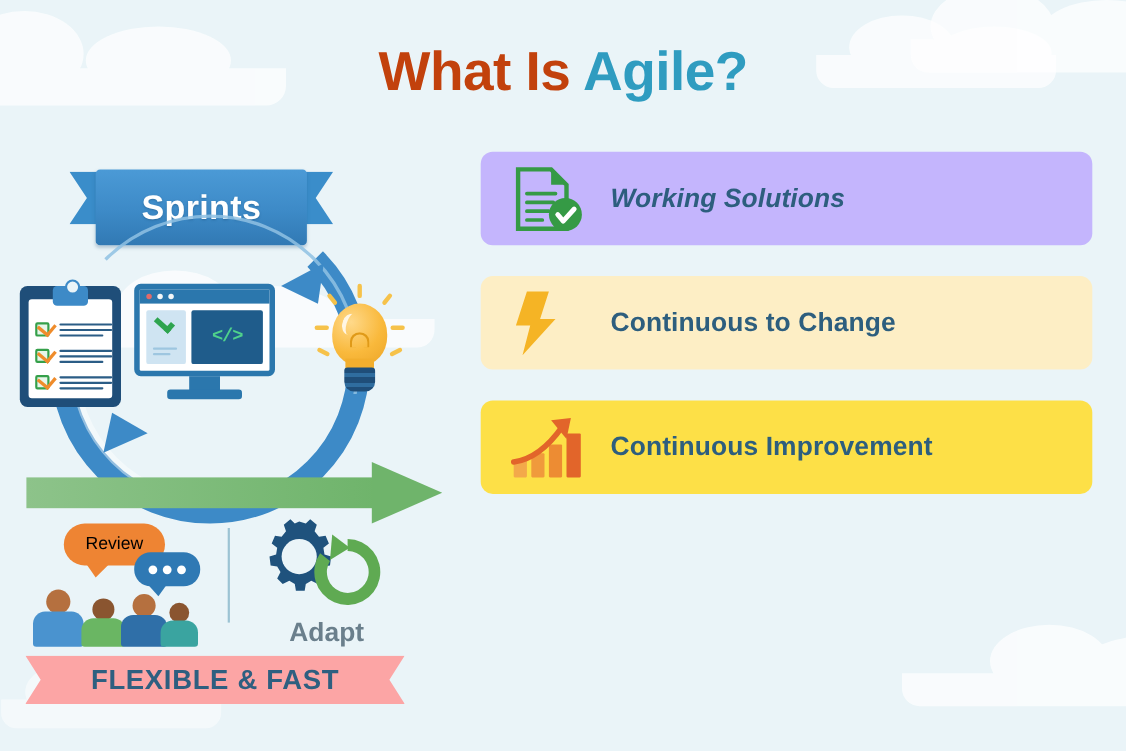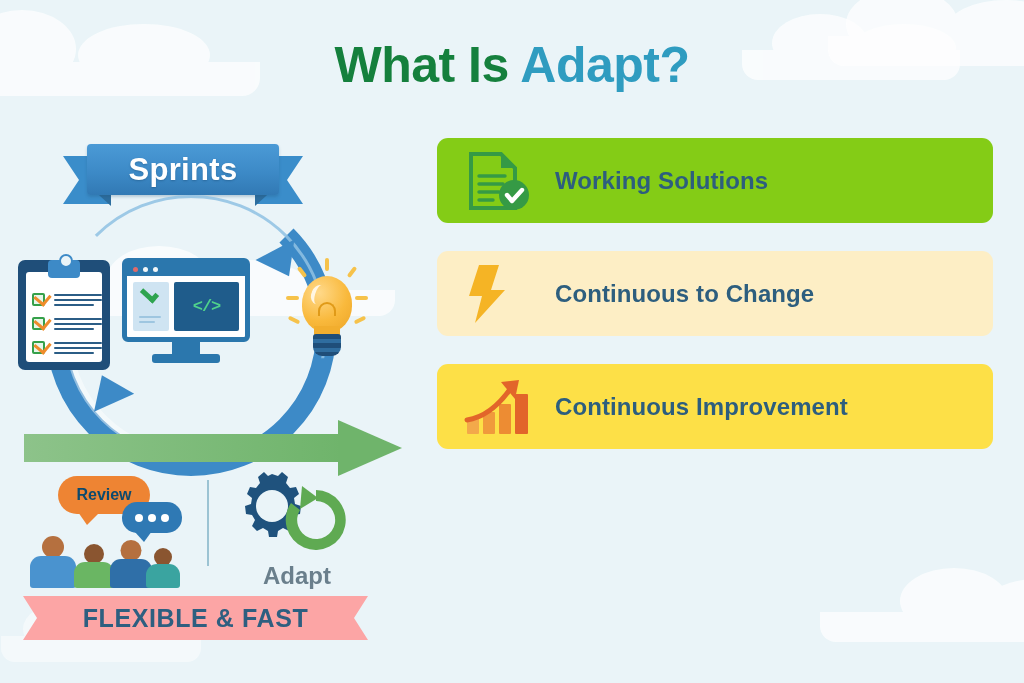--- a/index.html
+++ b/index.html
@@ -43,40 +43,40 @@
   .c6 { left: 1px; top: 636px; width: 200px; height: 26px; border-radius: 0 0 14px 14px; opacity:.5;}
   .c6::before { width: 86px; height: 54px; left: 22px; top: -34px; }
   .c6::after  { width: 92px; height: 46px; left: 92px; top: -26px; }
 
   
   #title {
     position: absolute; top: 36px; left: 0; width: 1024px;
     text-align: center;
     font-size: 50px; font-weight: bold; letter-spacing: -.5px;
   }
-  #title .a { color: #15803d; }
+  #title .a { color: #c2410c; }
   #title .b { color: #2f9cc0; }
 
   
   #left-panel { position: absolute; left: 0; top: 108px; width: 420px; height: 530px; }
 
   
   #ribbon { position: absolute; left: 63px; top: 26px; width: 240px; height: 62px; }
   .rb-tail {
     position: absolute; top: 22px; width: 46px; height: 48px; background: #3a8dca;
   }
   .rb-tail.l { left: 0px;   clip-path: polygon(0 0, 100% 0, 100% 100%, 0 100%, 16px 50%); }
   .rb-tail.r { right: 0px;  clip-path: polygon(0 0, 100% 0, calc(100% - 16px) 50%, 100% 100%, 0 100%); }
   .rb-fold {
     position: absolute; top: 52px; width: 22px; height: 20px; background: #2d6e9f;
   }
   .rb-fold.l { left: 26px;  clip-path: polygon(0 0, 100% 0, 100% 100%); }
   .rb-fold.r { right: 26px; clip-path: polygon(0 0, 100% 0, 0 100%); }
   #rb-body {
-    position: absolute; left: 24px; top: 10px; width: 192px; height: 51px;
+    position: absolute; left: 24px; top: 20px; width: 192px; height: 69px;
     background: linear-gradient(180deg,#4b9ad6 0%,#3d8ac7 55%,#3179b4 100%);
     border-radius: 4px;
     box-shadow: 0 2px 3px rgba(30,80,120,.25);
     display: flex; align-items: center; justify-content: center;
   }
   #rb-body span {
     color: #ffffff; font-size: 31px; font-weight: bold; letter-spacing: .3px;
     text-shadow: 0 1px 2px rgba(20,60,95,.35);
   }
 
@@ -212,21 +212,21 @@
     border-left: 64px solid #6fb46b;
   }
 
   
   #people { position: absolute; left: 26px; top: 368px; width: 160px; height: 112px; }
   #bubble-review {
     position: absolute; left: 32px; top: 0px; width: 92px; height: 38px;
     background: #ee8433; border-radius: 19px;
     display: flex; align-items: center; justify-content: center;
   }
-  #bubble-review span { color:#0c4a6e; font-size: 16px; font-weight: bold; }
+  #bubble-review span { color:#000000; font-size: 16px; font-weight: normal; }
   #bubble-review::after {
     content:""; position: absolute; left: 20px; bottom: -11px;
     border-left: 9px solid transparent; border-right: 13px solid transparent;
     border-top: 13px solid #ee8433;
   }
   #bubble-dots {
     position: absolute; left: 96px; top: 26px; width: 60px; height: 31px;
     background: #2f79b4; border-radius: 15px;
     display: flex; align-items: center; justify-content: center; gap: 5px;
   }
@@ -269,42 +269,42 @@
     position: relative; height: 85px; border-radius: 11px;
     display: flex; align-items: center; margin-bottom: 28px;
     padding-left: 26px;
   }
   .card .ic { width: 78px; flex: 0 0 78px; height: 62px; position: relative; }
   .card .lbl {
     color: #2d5e7e; font-size: 24px; font-weight: bold; margin-left: 14px;
     letter-spacing: .1px;
   }
   .card.c-peach  { background: #fcebdd; }
-  .card.c-green  { background: #84cc16; }
+  .card.c-green  { background: #c4b5fd; font-style: italic; }
   .card.c-yellow { background: #fdeec5; }
   .card.c-peach2 { background: #fde047; }
 
   
   .bars { position: absolute; bottom: 4px; left: 4px; width: 68px; height: 54px; }
   .bars i { position: absolute; bottom: 0; border-radius: 1px; display:block; }
 </style>
 </head>
 <body>
 
 <div id="stage">
 
   <div class="cloud c1"></div>
   <div class="cloud c2"></div>
   <div class="cloud c4"></div>
   <div class="cloud c3"></div>
   <div class="cloud c5"></div>
   <div class="cloud c6"></div>
 
   <div id="title">
-    <span class="a">What Is </span><span class="b">Adapt?</span>
+    <span class="a">What Is </span><span class="b">Agile?</span>
   </div>
 
   <div id="left-panel">
 
     <div id="ribbon">
       <div class="rb-tail l"></div>
       <div class="rb-tail r"></div>
       <div class="rb-fold l"></div>
       <div class="rb-fold r"></div>
       <div id="rb-body">

